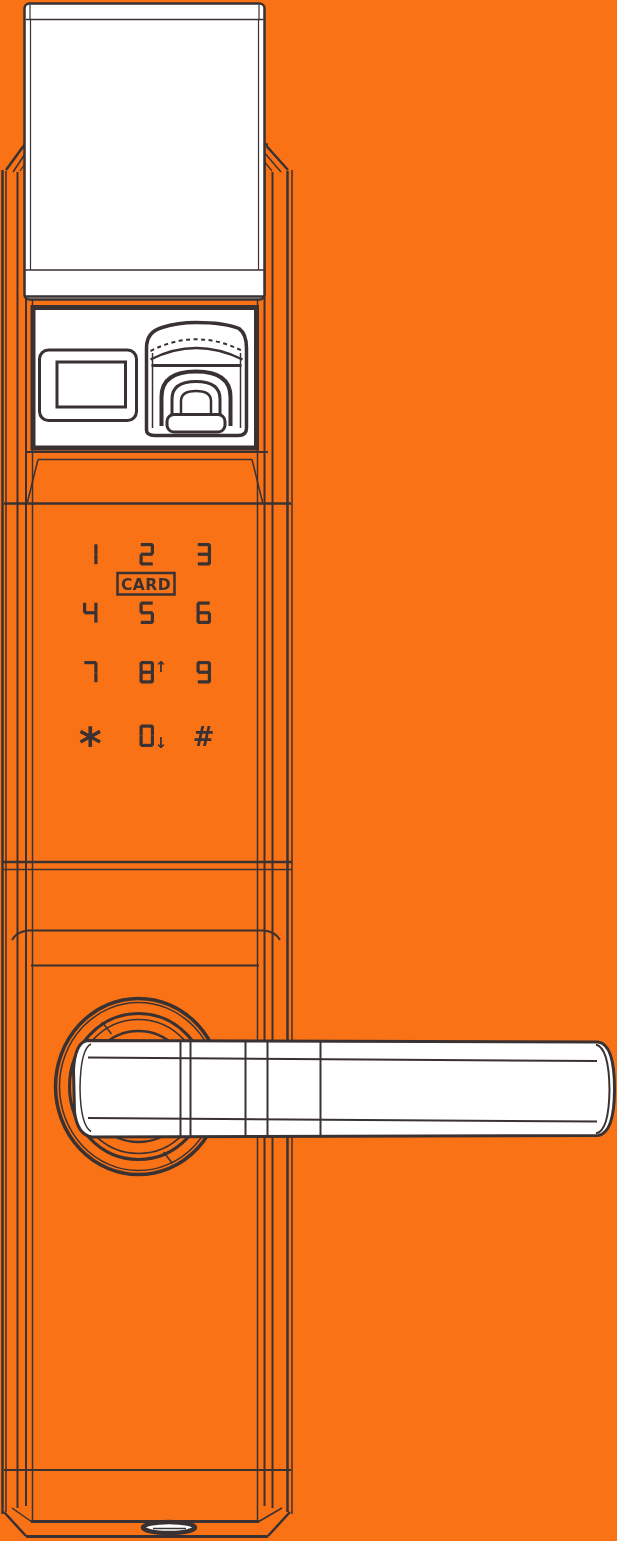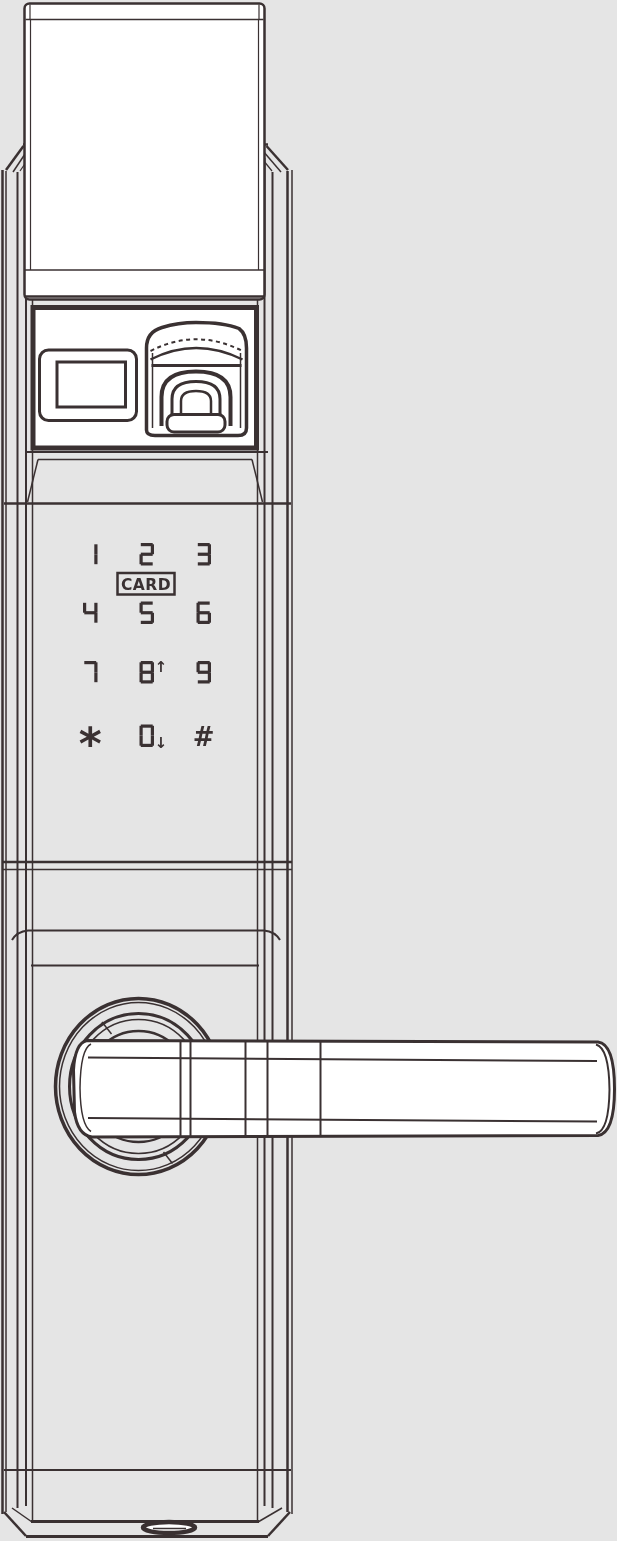--- a/index.html
+++ b/index.html
@@ -1,16 +1,16 @@
 <!DOCTYPE html>
 <html><head>
 <meta charset="utf-8">
 <style>
   html,body{margin:0;padding:0;background:#ffffff;}
-  .stage{position:relative;width:617px;height:1541px;background:#e5e5e5;overflow:hidden;
+  .stage{position:relative;width:617px;height:1541px;background:#f97316;overflow:hidden;
          font-family:"DejaVu Sans","Liberation Sans",sans-serif;}
   .stage svg{display:block;color:var(--line,#3a3132);}
   .glyph{fill:currentColor;stroke:none;font-family:"DejaVu Sans","Liberation Sans",sans-serif;font-weight:bold;}
   .card-text{fill:currentColor;stroke:none;font-family:"DejaVu Sans","Liberation Sans",sans-serif;
              font-weight:bold;font-size:15.5px;letter-spacing:0.5px;}
 </style>
 </head>
 <body>
 
 <div class="stage" style="--line: #3a3132;">

